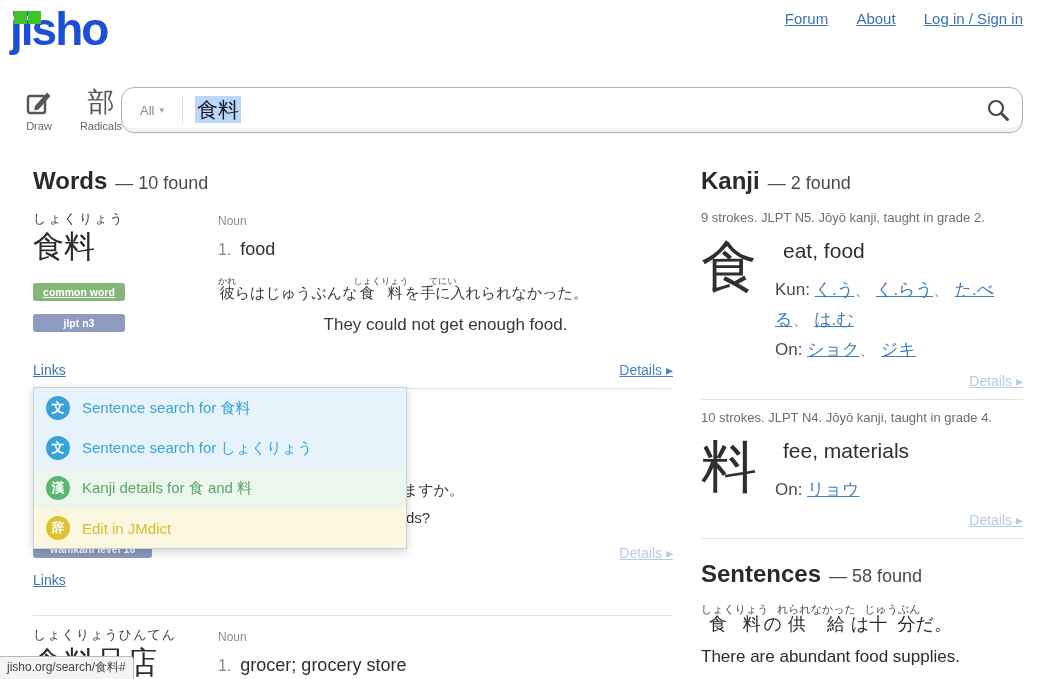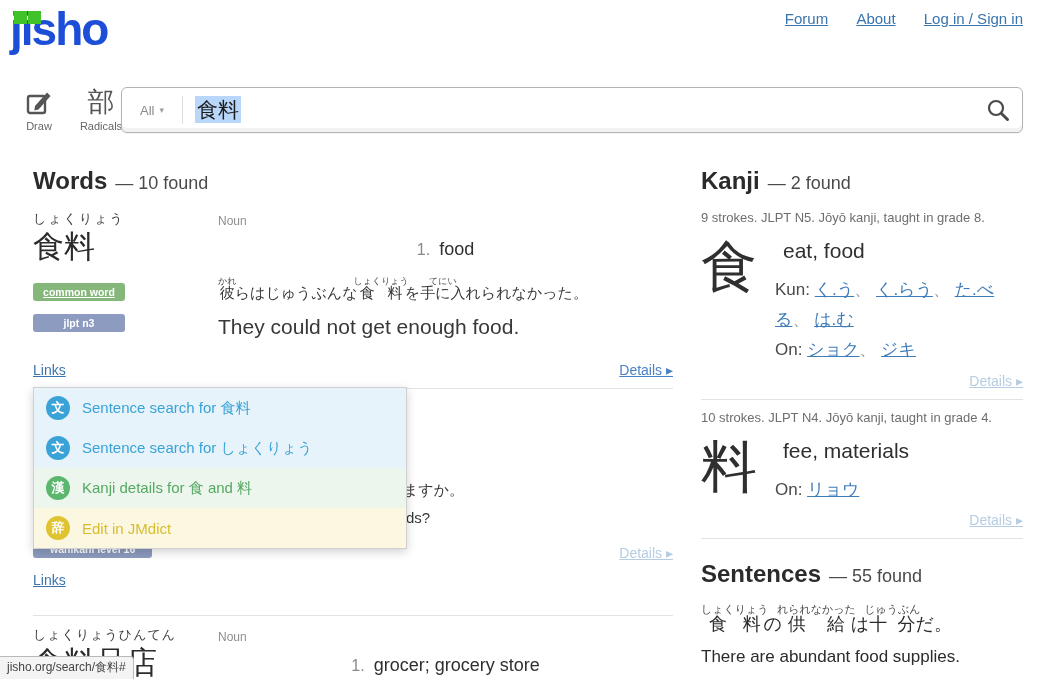--- a/index.html
+++ b/index.html
@@ -18,21 +18,21 @@
   .topnav{position:absolute;right:18px;top:10px;font-size:15px;}
   .topnav a{color:var(--link-blue,#3a74ad);text-decoration:underline;margin-left:24px;}
   
   .search-row{position:absolute;left:0;top:85px;right:0;height:52px;}
   .tools{position:absolute;left:16px;top:2px;display:flex;gap:16px;}
   .tool{width:46px;text-align:center;}
   .tool .glyph{height:30px;display:flex;align-items:center;justify-content:center;
                font-size:27px;color:#555;line-height:1;}
   .tool .tlabel{font-size:11px;color:#666;margin-top:3px;}
   .search-box{position:absolute;left:121px;right:18px;top:2px;height:46px;
-      border:1px solid #b3b3b3;border-radius:6px;background:#fff;
+      border:1px solid #b3b3b3;border-radius:13px;background:#fff;
       box-shadow:inset 0 -4px 0 rgba(0,0,0,0.05), 0 1px 1px rgba(0,0,0,0.05);
       display:flex;align-items:center;padding:0 12px;box-sizing:border-box;}
   .scope{display:flex;align-items:center;gap:5px;color:#8a8a8a;font-size:13px;padding:0 6px;}
   .scope .caret{font-size:9px;color:#a0a0a0;}
   .vline{width:1px;height:28px;background:#ddd;margin:0 12px;}
   .query{flex:1;font-size:21px;color:#1d1d1d;}
   .query .selected{background:var(--selection-blue,#b8d7fa);padding:2px 2px;}
   .mag{display:flex;align-items:center;}
   
   .content{position:absolute;left:33px;top:162px;right:18px;display:flex;}
@@ -46,25 +46,25 @@
   .w-furigana{font-size:13px;letter-spacing:2px;color:#3c3c3c;}
   .w-text{font-size:31px;color:#2b2b2b;line-height:1.25;}
   .w-tags{margin-top:16px;}
   .tag{display:block;width:92px;box-sizing:border-box;margin-bottom:13px;text-align:center;
        font-size:10.5px;font-weight:bold;color:#fff;border-radius:3px;padding:3px 0;text-decoration:none;}
   .tag-common{background:var(--tag-green,#84b779);text-decoration:underline;}
   .tag-jlpt,.tag-wk{background:var(--tag-blue-gray,#8c9bbf);}
   .tag-wk{width:auto;display:inline-block;padding:3px 17px;}
   .meanings{flex:1;padding-top:4px;}
   .pos{font-size:12px;color:#8e8e8e;margin-bottom:11px;}
-  .sense{font-size:18px;color:#2f2f2f;text-align:center;}
+  .sense{font-size:18px;color:#2f2f2f;}
   .sense .num{color:#8a8a8a;font-size:16px;margin-right:9px;}
   .example-jp{font-size:15px;color:#383838;margin-top:16px;line-height:1.2;}
   .example-jp rt{font-size:9px;color:#4a4a4a;font-weight:normal;}
-  .example-en{font-size:21px;color:#383838;margin-top:13px;}
+  .example-en{font-size:17px;color:#383838;margin-top:13px;text-align:center;}
   .entry-footer{display:flex;justify-content:space-between;align-items:center;margin-top:17px;font-size:14px;}
   .links-a{color:var(--link-blue,#3a74ad);text-decoration:underline;}
   .details-a{color:var(--details-blue,#4a80c4);text-decoration:underline;}
   .details-a.faded{color:var(--details-faded,#b6cce2);}
   hr.divider{border:0;border-top:1px solid #e3e3e3;margin:10px 0;}
   
   .covered-entry{position:relative;height:206px;}
   .frag{position:absolute;font-size:15px;color:#383838;}
   .frag-jp{left:370px;top:82px;}
   .frag-en{left:373px;top:110px;}
@@ -238,21 +238,21 @@
         </div>
       </div>
     </div>
   </div>
 
   <div class="col-side">
     <h2 class="section-title">
       <span>Kanji</span><span class="count">— 2 found</span>
     </h2>
 
-    <div class="k-meta">9 strokes. JLPT N5. Jōyō kanji, taught in grade 8.</div>
+    <div class="k-meta">9 strokes. JLPT N5. Jōyō kanji, taught in grade 2.</div>
     <div class="kanji-row">
       <a class="big-kanji">食</a>
       <div class="k-content">
         <div class="k-meaning">eat, food</div>
         <div class="readings-line">
           <span>Kun:</span>
           <span><a class="reading-link">く.う</a><span class="reading-sep">、 </span><a class="reading-link">く.らう</a><span class="reading-sep">、 </span><a class="reading-link">た.べる</a><span class="reading-sep">、 </span><a class="reading-link">は.む</a></span>
         </div>
         <div class="readings-line">
           <span>On:</span>
@@ -275,21 +275,21 @@
           <span><a class="reading-link">リョウ</a></span>
         </div>
       </div>
     </div>
     <div class="k-details">
       <a class="details-a faded">Details ▸</a>
     </div>
     <hr class="divider">
 
     <h2 class="section-title s-title">
-      <span>Sentences</span><span class="count">— 55 found</span>
+      <span>Sentences</span><span class="count">— 58 found</span>
     </h2>
     <div class="s-jp"><ruby>食料<rt>しょくりょう</rt></ruby>の<ruby>供給<rt>れられなかった</rt></ruby>は<ruby>十分<rt>じゅうぶん</rt></ruby>だ。</div>
     <div class="s-en">There are abundant food supplies.</div>
     <div class="s-attr">
       <span>—</span><a>Tatoeba</a>
     </div>
 
   </div>
 </div>
 

